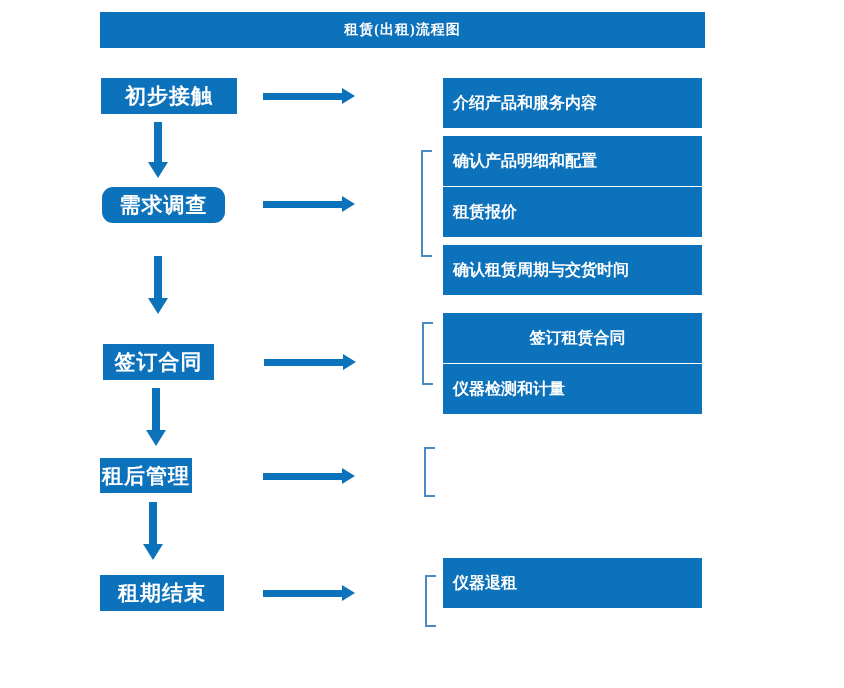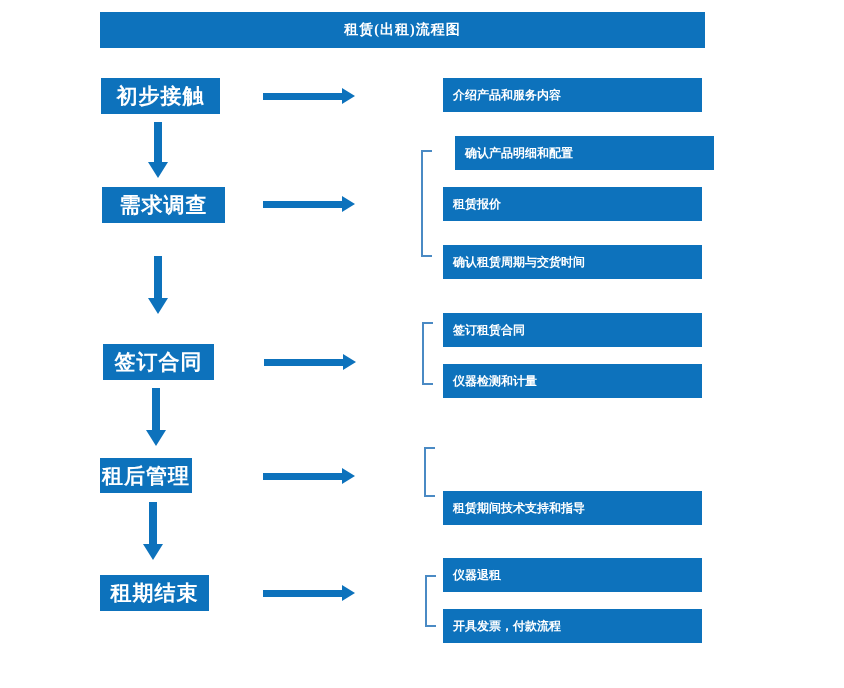--- a/index.html
+++ b/index.html
@@ -32,22 +32,22 @@
     display:flex;align-items:center;
     box-sizing:border-box;
   }
   .left-box{
     justify-content:center;
     font-size:21px;
     height:36px;
     letter-spacing:1px;
   }
   .right-box{
-    font-size:12px;
-    left:443px;width:259px;height:34px;
+    font-size:16px;
+    left:443px;width:259px;height:50px;
     padding-left:10px;
   }
   
   .h-arrow{position:absolute;width:92px;height:16px;}
   .h-arrow .shaft{position:absolute;left:0;top:4.5px;width:79px;height:7px;background:var(--box-blue);}
   .h-arrow .head{
     position:absolute;left:79px;top:0;width:0;height:0;
     border-top:8px solid transparent;border-bottom:8px solid transparent;
     border-left:13px solid var(--box-blue);
   }
@@ -69,33 +69,33 @@
 </style>
 </head>
 <body>
 
 <div class="stage">
 
   <div class="title-bar">
     <span>租赁(出租)流程图</span>
   </div>
 
-  <div class="box left-box" style="left:101px;top:78px;width:119px;">
+  <div class="box left-box" style="left:101px;top:78px;width:136px;">
     <span>初步接触</span>
   </div>
-  <div class="box left-box" style="left:102px;top:187px;width:123px;">
+  <div class="box left-box" style="left:102px;top:187px;width:123px;border-radius:11px;">
     <span>需求调查</span>
   </div>
   <div class="box left-box" style="left:103px;top:344px;width:111px;">
     <span>签订合同</span>
   </div>
   <div class="box left-box" style="left:100px;top:458px;width:92px;height:35px;">
     <span>租后管理</span>
   </div>
-  <div class="box left-box" style="left:100px;top:575px;width:109px;">
+  <div class="box left-box" style="left:100px;top:575px;width:124px;">
     <span>租期结束</span>
   </div>
 
   <div class="h-arrow" style="left:263px;top:88px;">
     <div class="shaft"></div>
     <div class="head"></div>
   </div>
   <div class="h-arrow" style="left:263px;top:196px;">
     <div class="shaft"></div>
     <div class="head"></div>
@@ -132,41 +132,35 @@
 
   <div class="bracket" style="left:421px;top:150px;height:107px;"></div>
   <div class="bracket" style="left:422px;top:322px;height:63px;"></div>
   <div class="bracket" style="left:424px;top:447px;height:50px;"></div>
   <div class="bracket" style="left:425px;top:575px;height:52px;"></div>
 
   <div class="box right-box" style="top:78px;">
     <span>介绍产品和服务内容</span>
   </div>
 
-  <div class="box right-box" style="top:136px;margin-left:12px;">
+  <div class="box right-box" style="top:136px;">
     <span>确认产品明细和配置</span>
   </div>
   <div class="box right-box" style="top:187px;">
     <span>租赁报价</span>
   </div>
   <div class="box right-box" style="top:245px;">
     <span>确认租赁周期与交货时间</span>
   </div>
 
-  <div class="box right-box" style="top:313px;">
+  <div class="box right-box" style="top:313px;justify-content:center;">
     <span>签订租赁合同</span>
   </div>
   <div class="box right-box" style="top:364px;">
     <span>仪器检测和计量</span>
   </div>
 
-  <div class="box right-box" style="top:491px;">
-    <span>租赁期间技术支持和指导</span>
-  </div>
 
   <div class="box right-box" style="top:558px;">
     <span>仪器退租</span>
-  </div>
-  <div class="box right-box" style="top:609px;">
-    <span>开具发票，付款流程</span>
   </div>
 
 </div>
 
 </body></html>

